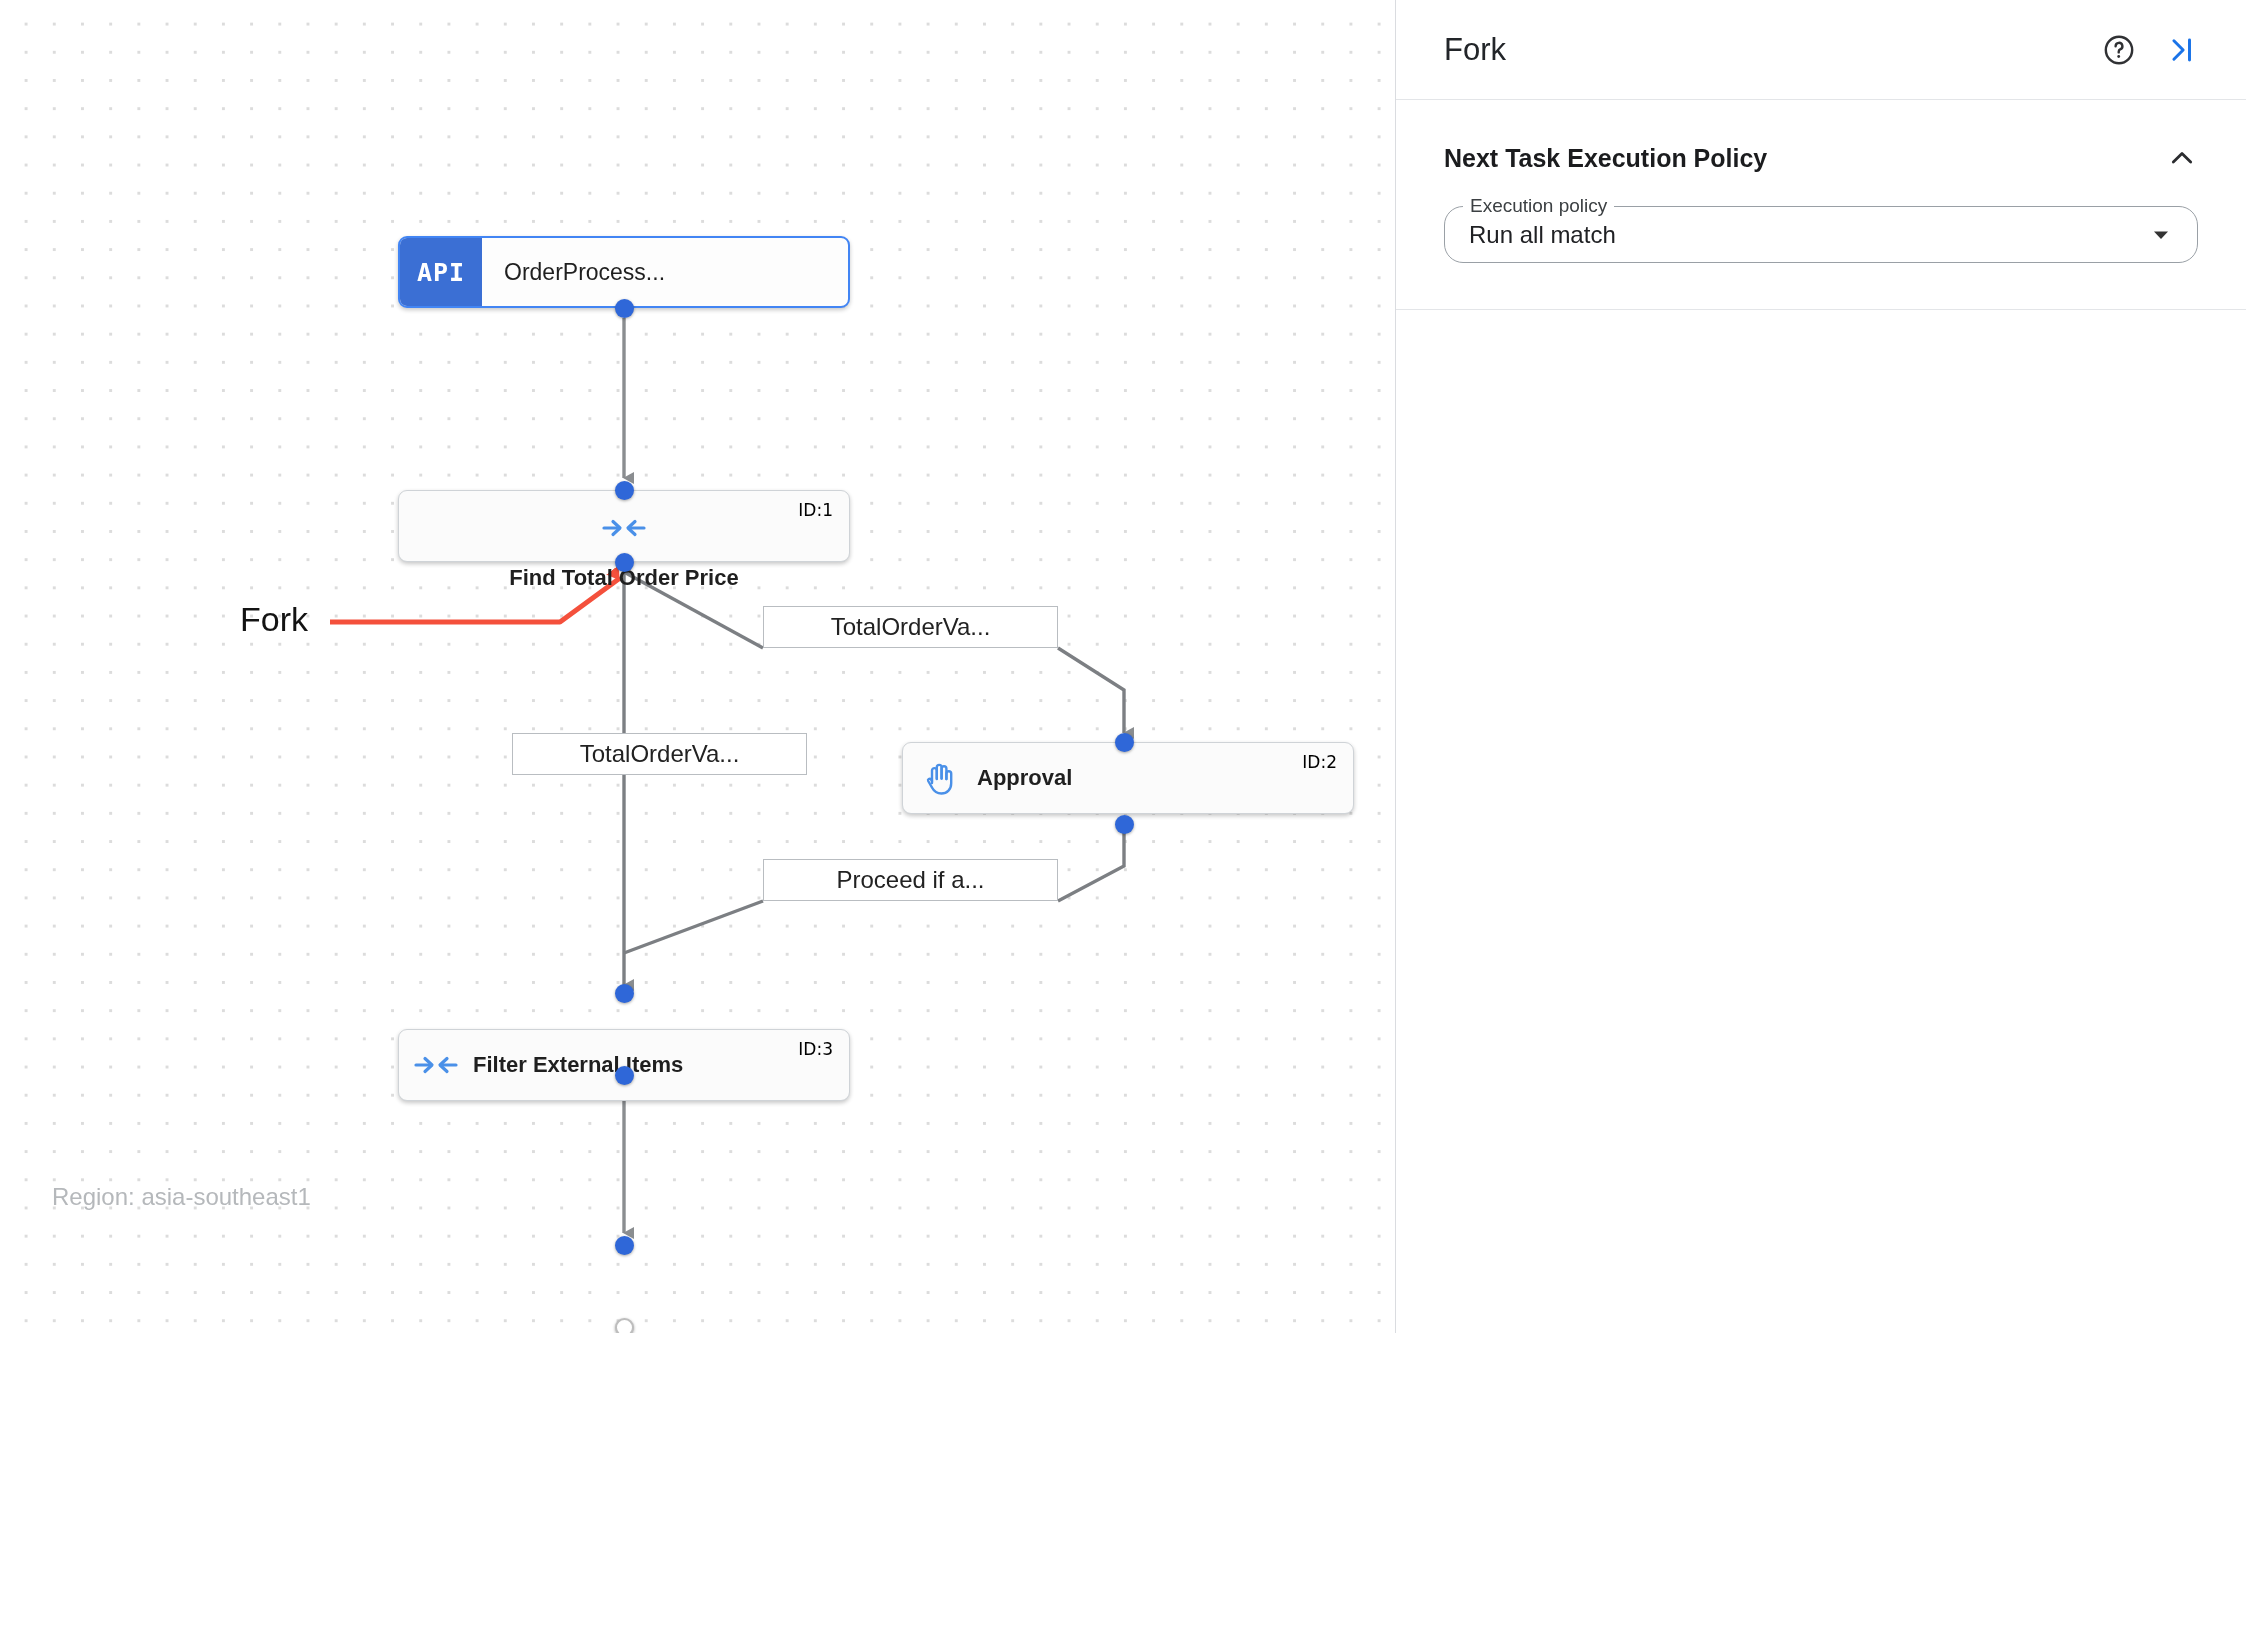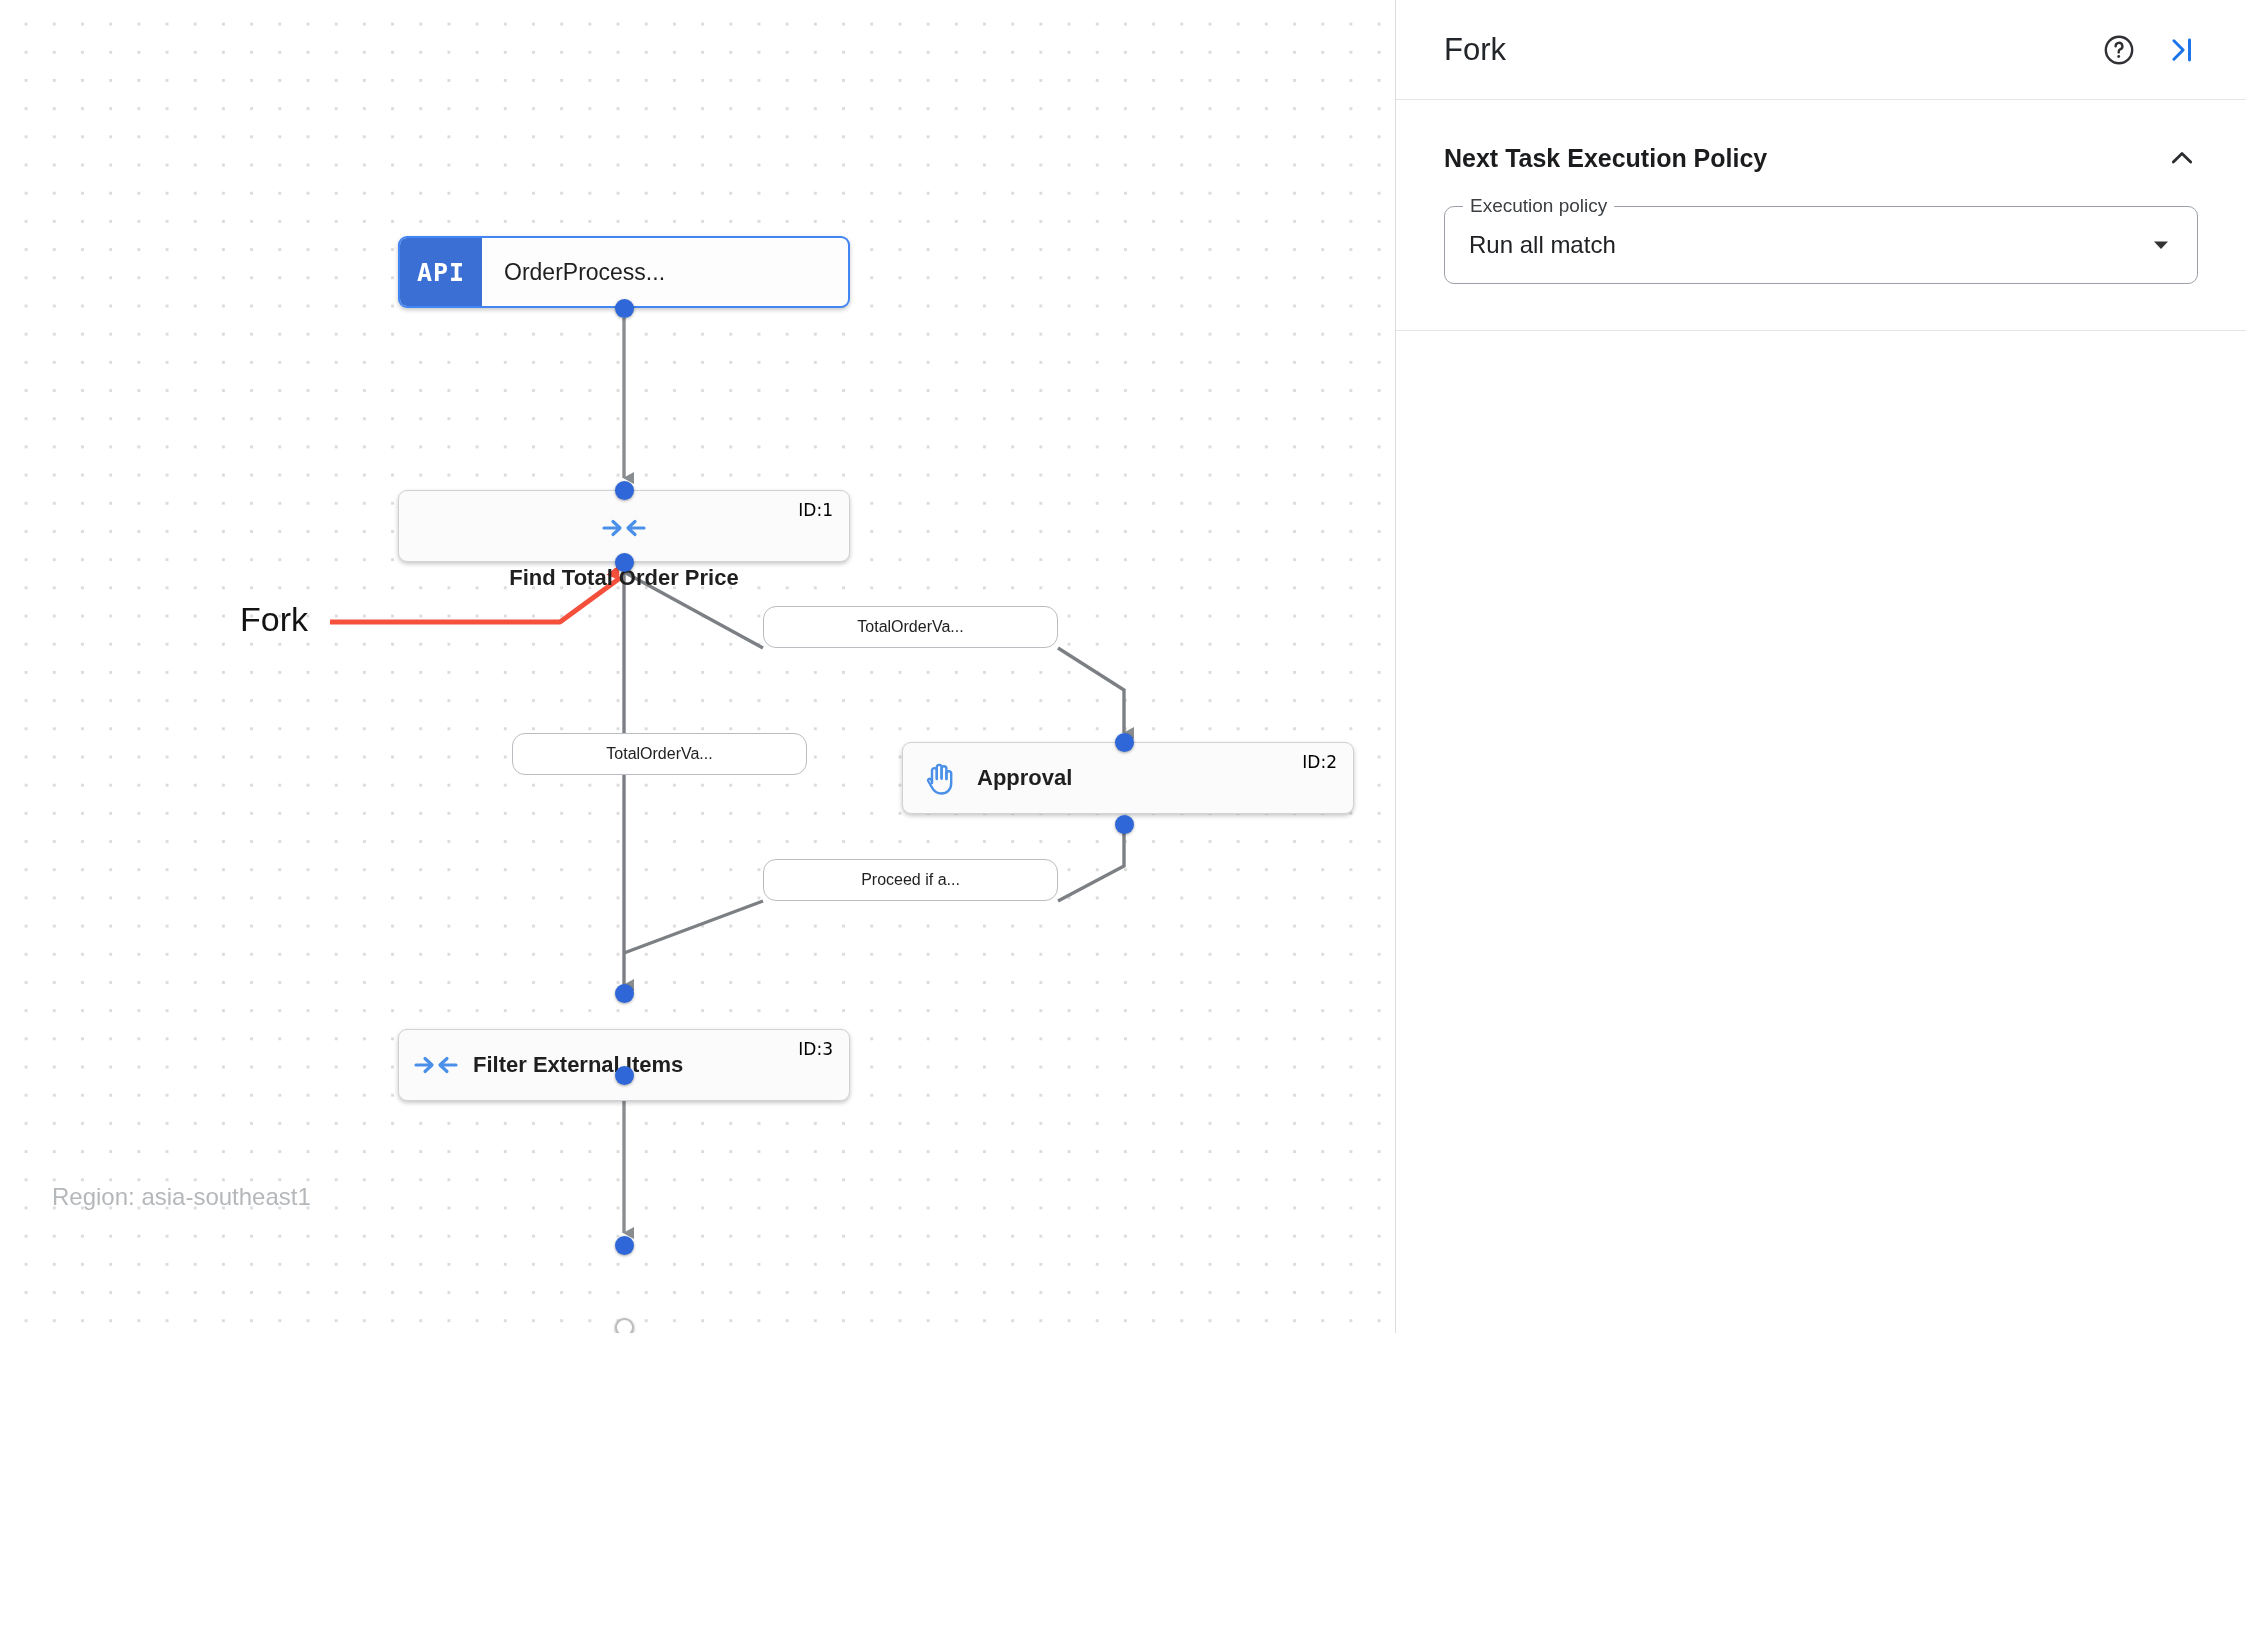--- a/index.html
+++ b/index.html
@@ -75,24 +75,24 @@
     box-shadow: 0 1px 3px rgba(0,0,0,0.35);
     z-index: 6;
   }
   .handle.open { background: #ffffff; border: 2px solid #bdbdbd; }
 
   
   .edge-label {
     position: absolute;
     background: #ffffff;
     border: 1px solid #b9bdc1;
-    border-radius: 13px;
+    border-radius: 0;
     height: 42px;
     display: flex; align-items: center; justify-content: center;
-    font-size: 16px; color: #222;
+    font-size: 24px; color: #222;
     padding: 0 18px;
     white-space: nowrap;
     z-index: 5;
   }
 
   
   .annot-label {
     position: absolute;
     font-size: 34px; color: #131313;
     font-family: "Liberation Sans", sans-serif;
@@ -133,23 +133,23 @@
     display: flex; align-items: center; justify-content: space-between;
     margin-bottom: 32px;
   }
   .section-title { font-size: 25px; font-weight: 700; color: #1b1c1e; }
   .chevron-up { color: #2b2c2f; display: flex; align-items: center; cursor: pointer; }
 
   
   .field { position: relative; }
   .field-box {
     position: relative;
-    height: 78px;
+    height: 57px;
     border: 1px solid #9aa0a6;
-    border-radius: 10px;
+    border-radius: 19px;
     display: flex; align-items: center;
     padding: 0 24px;
     cursor: pointer;
     background: #fff;
   }
   .field-label {
     position: absolute;
     top: -12px; left: 18px;
     background: #ffffff;
     padding: 0 7px;

